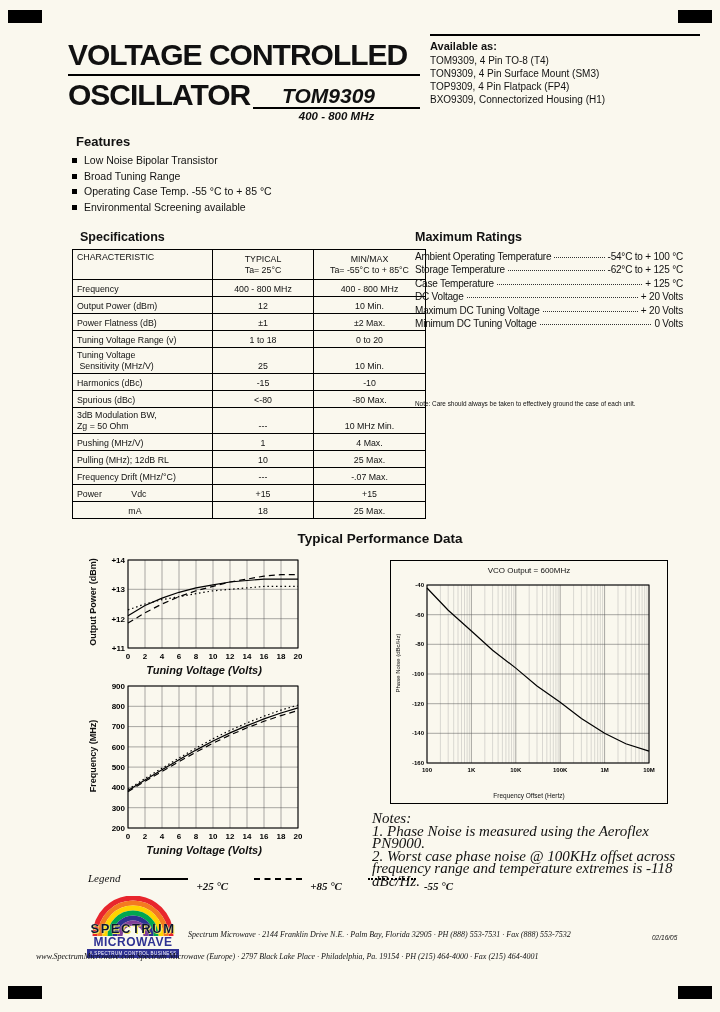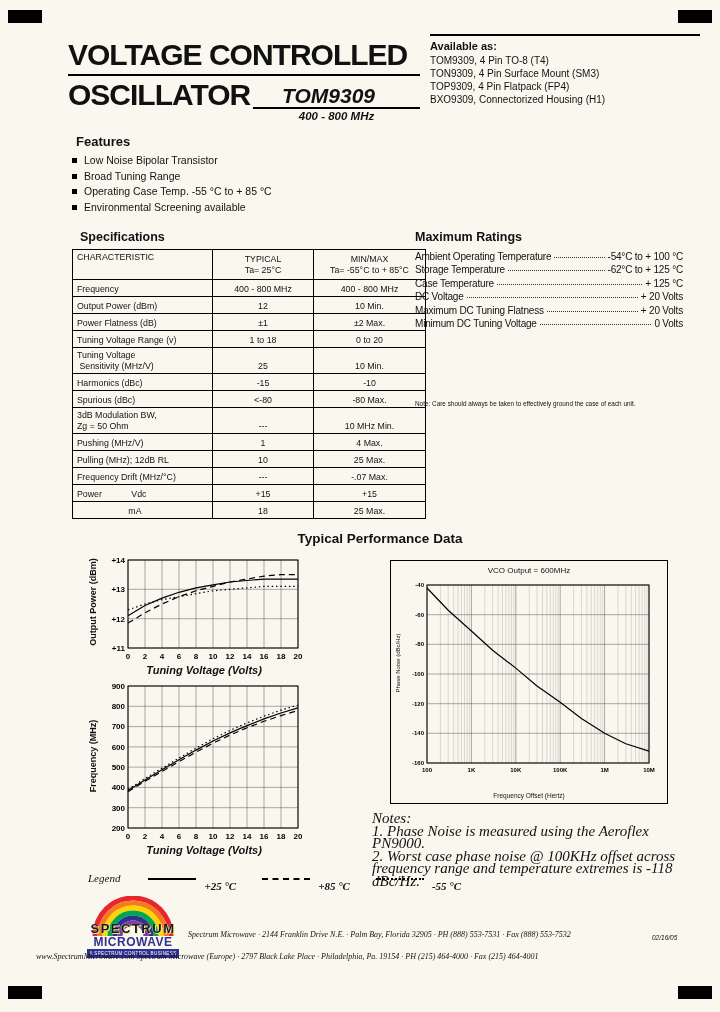--- a/index.html
+++ b/index.html
@@ -62,21 +62,21 @@
   .xl1{left:106px;top:664px;} .xl2{left:106px;top:844px;}
 
   .chart3{position:absolute;left:390px;top:560px;width:276px;height:242px;border:1px solid #000;}
   .chart3 .c3-title{position:absolute;left:0;top:5px;width:100%;text-align:center;font-size:8px;}
   .chart3 svg{position:absolute;left:12px;top:18px;}
   .c3-ylabel{left:4px;top:172px;width:140px;font-size:6px;font-weight:400;line-height:7px;}
   .c3-xlabel{position:absolute;left:0;bottom:4px;width:100%;text-align:center;font-size:6.5px;}
 
   .notes{position:absolute;left:372px;top:812px;width:318px;
          font-family:"Liberation Serif",serif;font-style:italic;font-size:15px;line-height:12.5px;}
-  .legend{position:absolute;left:88px;top:872px;display:flex;align-items:baseline;gap:28px;
+  .legend{position:absolute;left:88px;top:872px;display:flex;align-items:baseline;gap:20px;
           font-family:"Liberation Serif",serif;}
   .legend-word{font-style:italic;font-size:11px;}
   .legend-item{display:inline-flex;align-items:flex-start;gap:8px;}
   .sample{display:inline-block;width:48px;border-top:2px solid #000;transform:translateY(-2px);}
   .sample.dashed{border-top-style:dashed;} .sample.dotted{border-top-style:dotted;}
   .legend-label{font-weight:700;font-style:italic;font-size:11px;}
 
   
   .logo{position:absolute;left:85px;top:896px;width:96px;height:66px;}
   .logo-arcs{position:absolute;left:0;top:0;}
@@ -244,21 +244,21 @@
         <span class="r-label">Case Temperature</span>
         <span class="r-dots"></span>
         <span class="r-value">+ 125 °C</span>
       </div>
       <div class="rating-row">
         <span class="r-label">DC Voltage</span>
         <span class="r-dots"></span>
         <span class="r-value">+ 20 Volts</span>
       </div>
       <div class="rating-row">
-        <span class="r-label">Maximum DC Tuning Flatness</span>
+        <span class="r-label">Maximum DC Tuning Voltage</span>
         <span class="r-dots"></span>
         <span class="r-value">+ 20 Volts</span>
       </div>
       <div class="rating-row">
         <span class="r-label">Minimum DC Tuning Voltage</span>
         <span class="r-dots"></span>
         <span class="r-value">0 Volts</span>
       </div>
     </div>
   <div class="ratings-note">Note: Care should always be taken to effectively ground the case of each unit.</div>

